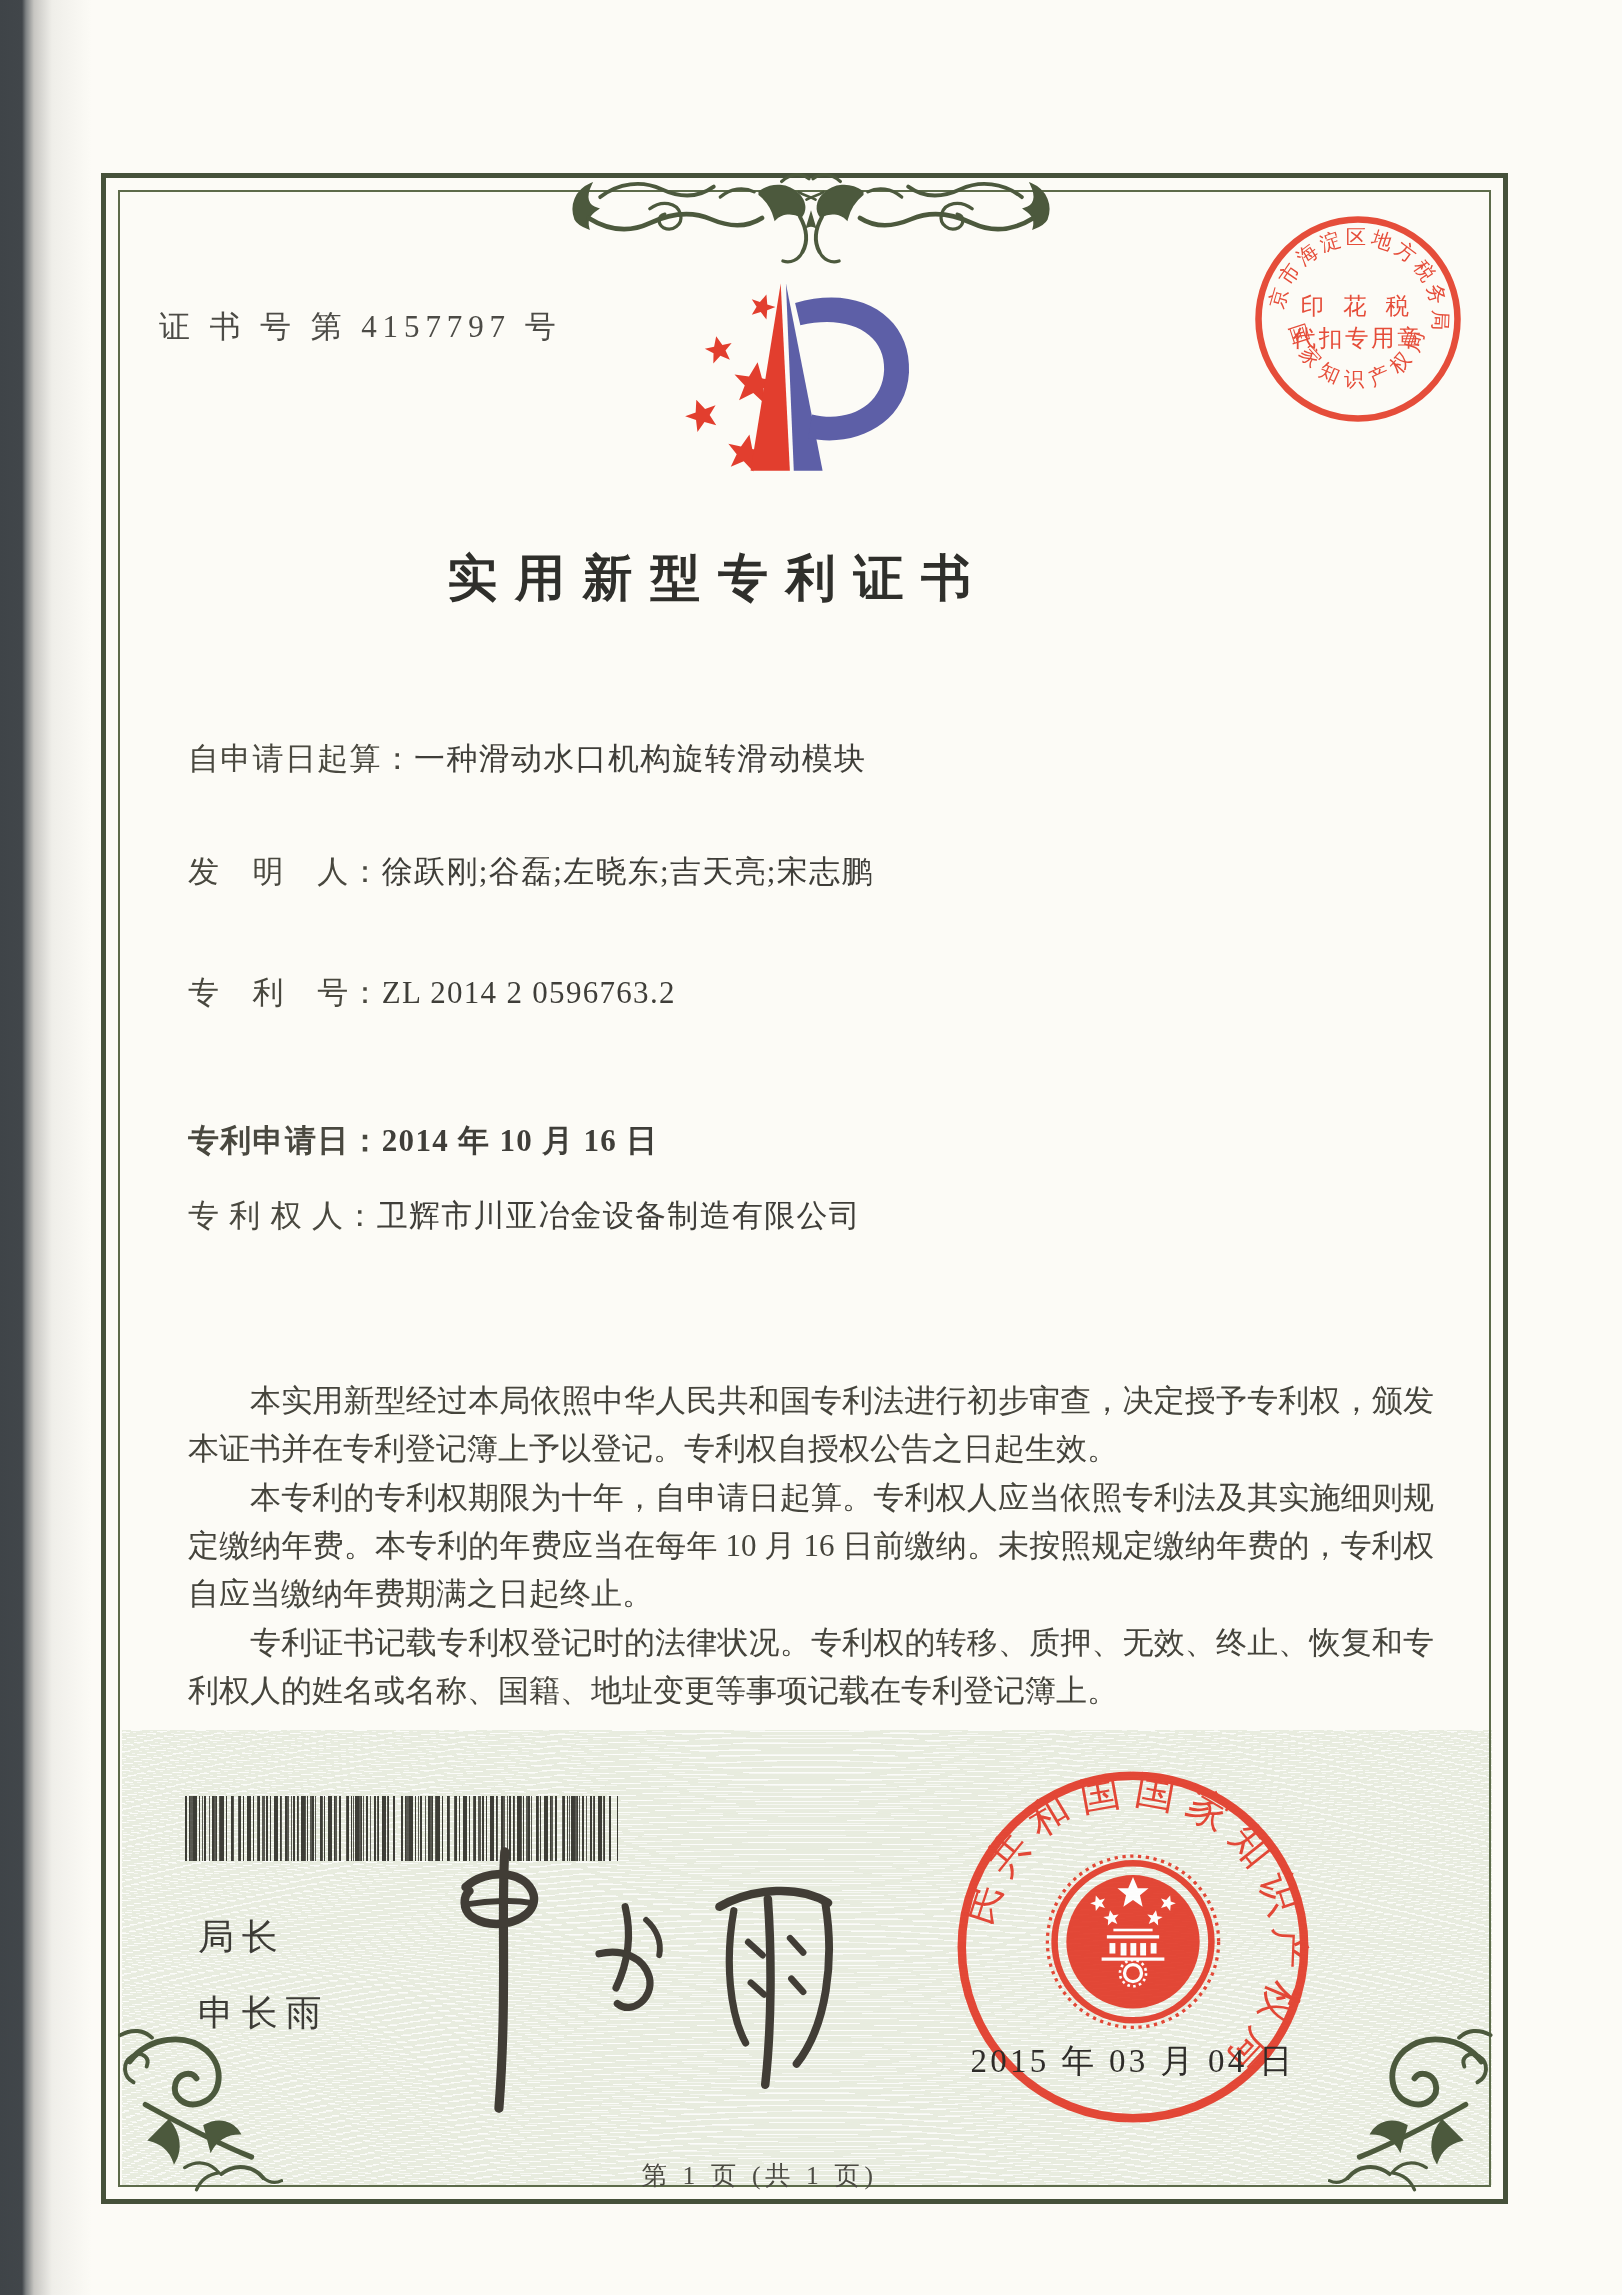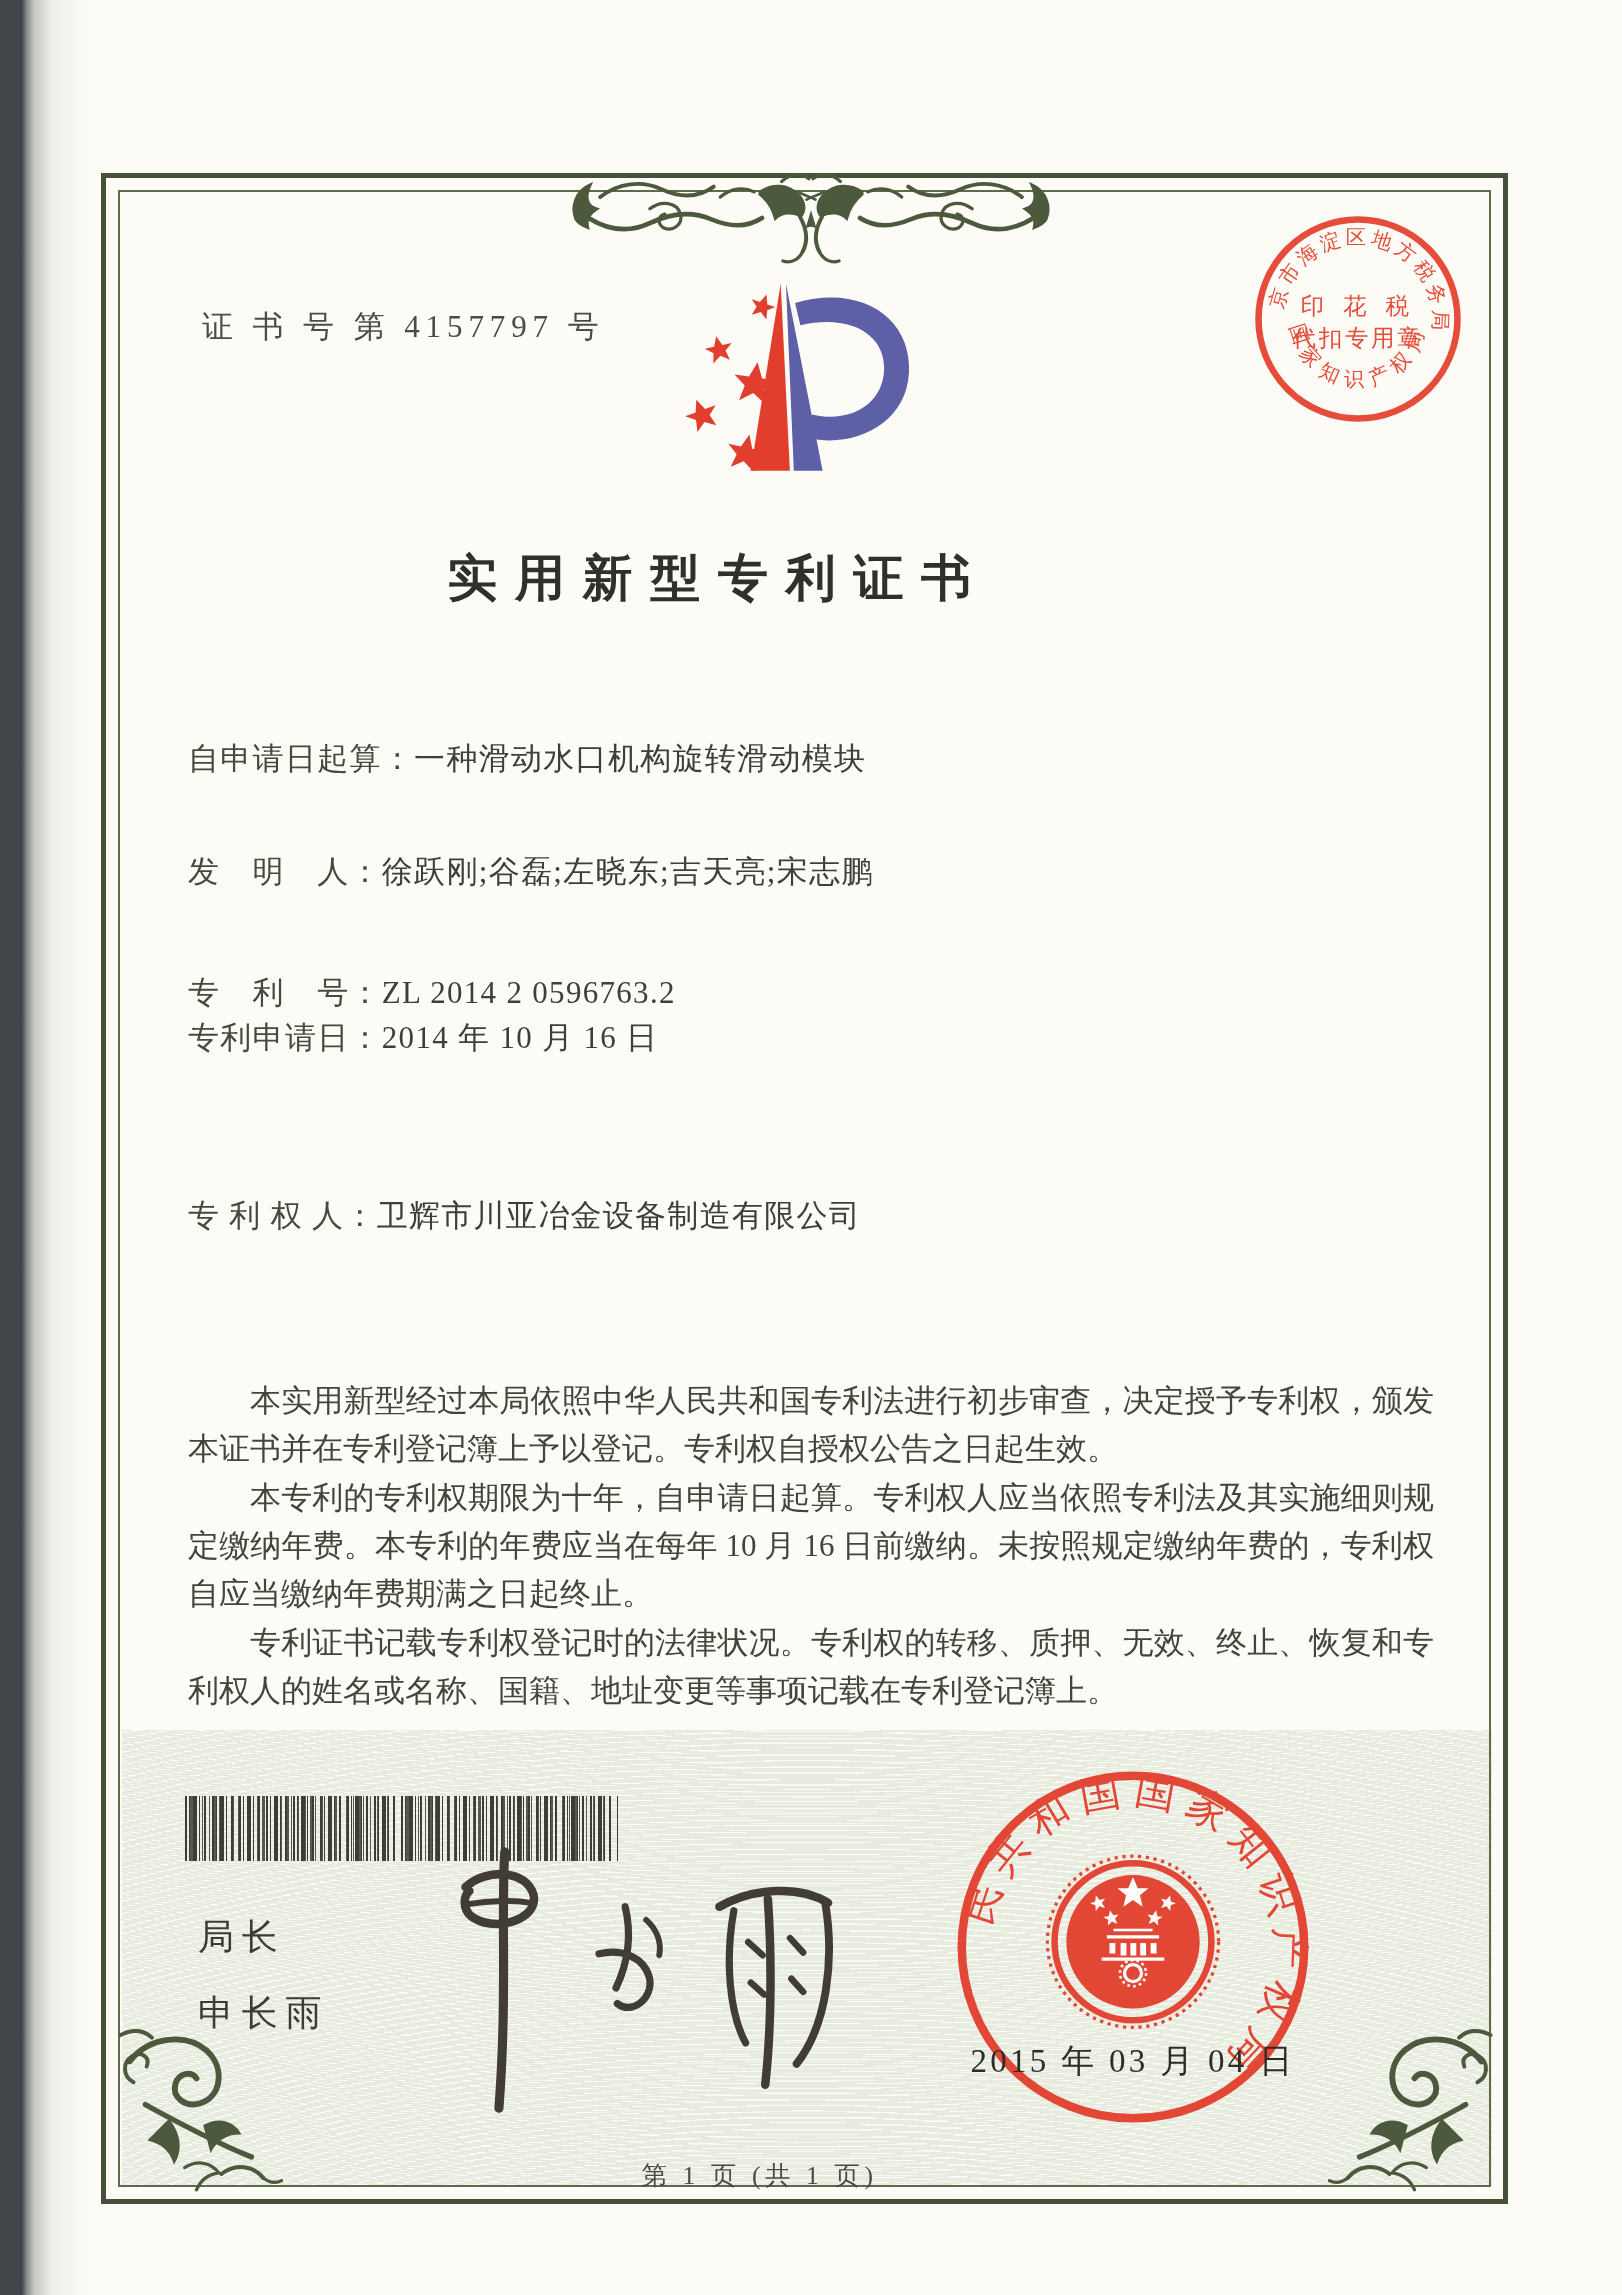--- a/index.html
+++ b/index.html
@@ -25,21 +25,21 @@
   
   .wave-band{
     position:absolute;left:122px;top:1730px;width:1370px;height:455px;z-index:2;
     background-color:#e8ecdf;
     background-image:
       repeating-radial-gradient(ellipse 170% 95% at 50% 185%, rgba(255,255,255,.85) 0 1.3px, rgba(255,255,255,0) 1.3px 9.2px),
       repeating-radial-gradient(ellipse 140% 85% at 50% -60%, rgba(255,255,255,.55) 0 1.3px, rgba(255,255,255,0) 1.3px 11.8px);
   }
   .cert-no{
     position:absolute;left:159px;top:306px;z-index:10;
-    font-size:31px;color:#4c4b46;letter-spacing:5.9px;white-space:nowrap;margin-left:43px;
+    font-size:31px;color:#4c4b46;letter-spacing:5.9px;white-space:nowrap;
   }
   .logo-svg{position:absolute;left:685px;top:273px;width:249px;height:216px;z-index:10;}
   .tax-stamp{position:absolute;left:1250px;top:211px;width:216px;height:216px;z-index:10;opacity:.93;}
   .doc-title{
     position:absolute;left:101px;top:545px;width:1142px;z-index:10;
     text-align:center;font-size:50px;font-weight:600;color:#2f2f2b;
     letter-spacing:17.7px;white-space:nowrap;margin-left:46px;
   }
   .field-row{
     position:absolute;left:188px;z-index:10;white-space:nowrap;
@@ -176,21 +176,21 @@
 
   <div class="field-row" style="top:738px;">
     <span class="lbl">自申请日起算：</span><span class="val">一种滑动水口机构旋转滑动模块</span>
   </div>
   <div class="field-row" style="top:851px;">
     <span class="lbl">发　明　人：</span><span class="val">徐跃刚;谷磊;左晓东;吉天亮;宋志鹏</span>
   </div>
   <div class="field-row" style="top:964px;margin-top:8px;">
     <span class="lbl">专　利　号：</span><span class="val">ZL 2014 2 0596763.2</span>
   </div>
-  <div class="field-row" style="top:1017px;">
+  <div class="field-row" style="top:1120px;font-weight:bold;">
     <span class="lbl">专利申请日：</span><span class="val">2014 年 10 月 16 日</span>
   </div>
   <div class="field-row" style="top:1195px;">
     <span class="lbl">专 利 权 人：</span><span class="val">卫辉市川亚冶金设备制造有限公司</span>
   </div>
 
   <div class="body-text">
     <p>本实用新型经过本局依照中华人民共和国专利法进行初步审查，决定授予专利权，颁发本证书并在专利登记簿上予以登记。专利权自授权公告之日起生效。</p>
     <p>本专利的专利权期限为十年，自申请日起算。专利权人应当依照专利法及其实施细则规定缴纳年费。本专利的年费应当在每年 10 月 16 日前缴纳。未按照规定缴纳年费的，专利权自应当缴纳年费期满之日起终止。</p>
     <p>专利证书记载专利权登记时的法律状况。专利权的转移、质押、无效、终止、恢复和专利权人的姓名或名称、国籍、地址变更等事项记载在专利登记簿上。</p>

